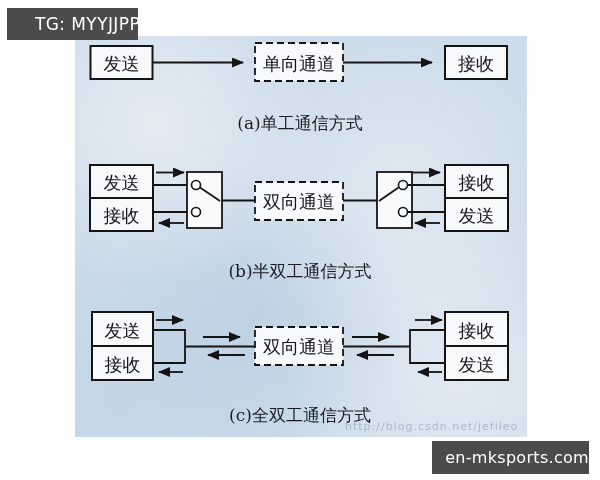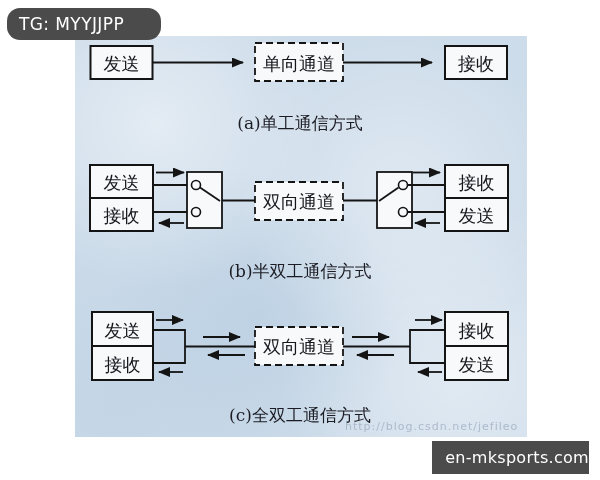--- a/index.html
+++ b/index.html
@@ -13,22 +13,22 @@
       radial-gradient(circle at 40% 70%, rgba(170,195,218,.35), rgba(170,195,218,0) 38%),
       radial-gradient(circle at 85% 85%, rgba(255,255,255,.40), rgba(255,255,255,0) 35%),
       radial-gradient(circle at 10% 90%, rgba(173,198,220,.30), rgba(173,198,220,0) 42%),
       #cddcea;
   }
   .diagram-svg{position:absolute;left:0;top:0;width:600px;height:480px;}
   .badge{
     position:absolute;background:#4b4b4b;color:#ffffff;
     font-family:"DejaVu Sans",sans-serif;white-space:nowrap;
   }
-  .badge-tl{left:7px;top:8px;width:154px;height:32px;line-height:32px;
-    padding-left:12px;font-size:17px;letter-spacing:.4px;box-sizing:border-box;border-radius:13px;}
+  .badge-tl{left:7px;top:8px;width:131px;height:32px;line-height:32px;
+    padding-left:28px;font-size:17px;letter-spacing:.4px;box-sizing:border-box;}
   .badge-br{left:432px;top:441px;width:157px;height:33px;line-height:33px;
     text-align:right;font-size:16px;letter-spacing:.3px;}
   .box-label{font-family:"DejaVu Serif",serif;font-size:18px;fill:#16161c;}
   .caption{font-family:"DejaVu Serif",serif;font-size:17px;fill:#1c1c24;}
   .wm{font-family:"DejaVu Sans",sans-serif;font-size:11px;fill:rgba(135,152,175,0.55);letter-spacing:1px;}
 </style>
 </head>
 <body>
 
 <div class="stage">

